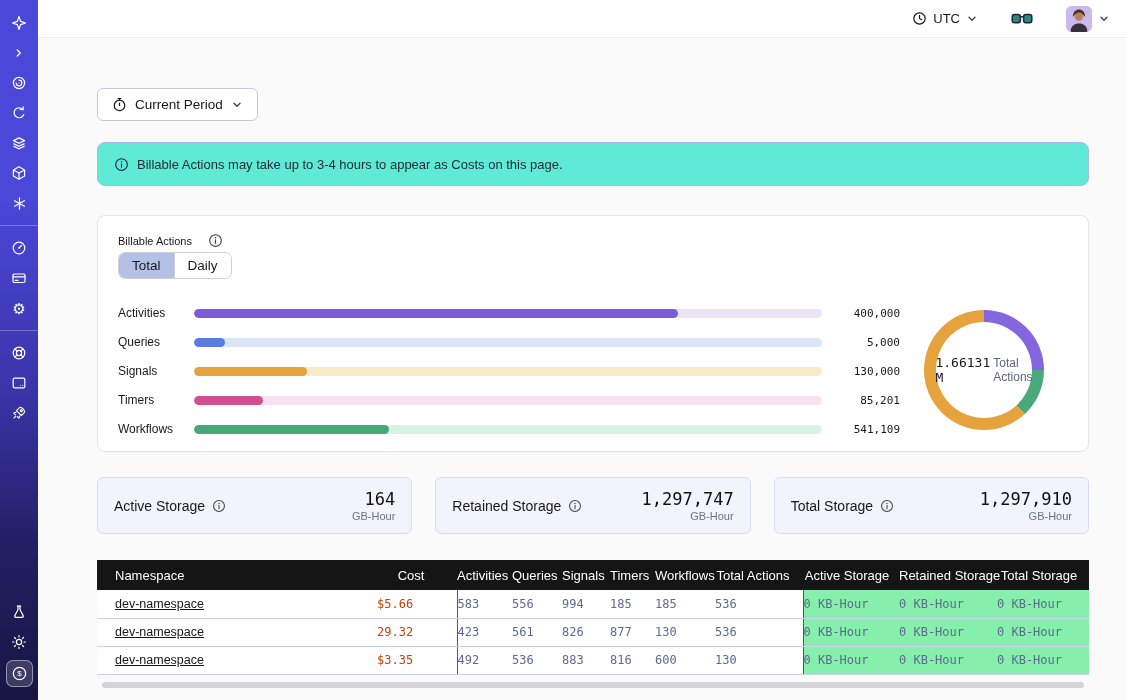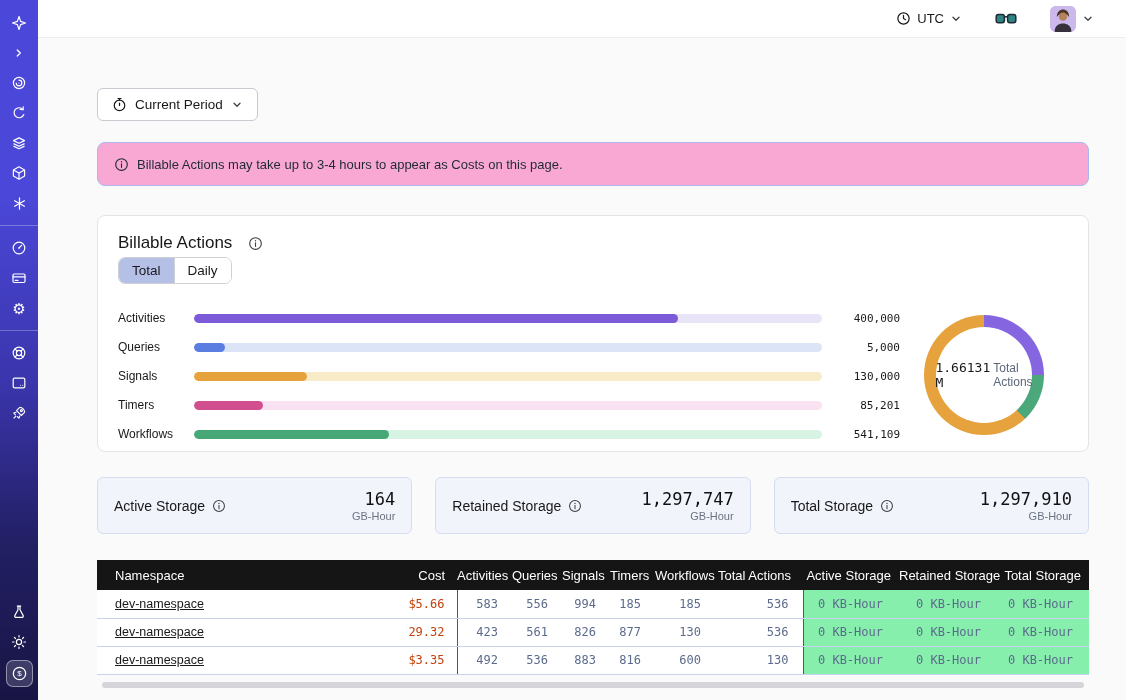--- a/index.html
+++ b/index.html
@@ -12,41 +12,41 @@
     display:flex; flex-direction:column; align-items:center; padding:8px 0 10px 0; }
   .nav-icon { width:24px; height:24px; display:flex; align-items:center; justify-content:center; margin:3px 0; cursor:pointer; }
   .nav-icon svg { display:block; }
   .nav-divider { width:38px; height:1px; background:rgba(255,255,255,.28); margin:7px 0; }
   .nav-bottom { margin-top:auto; display:flex; flex-direction:column; align-items:center; }
   .nav-icon.highlight { background:rgba(255,255,255,.16); border:1px solid rgba(255,255,255,.45); border-radius:7px; width:27px; height:27px; }
   .glyph-icon { color:#fff; font-size:15px; line-height:1; }
 
   
   .topbar { position:absolute; left:38px; right:0; top:0; height:38px; background:#fff; border-bottom:1px solid #ededf2;
-    display:flex; align-items:center; justify-content:flex-end; gap:33px; padding-right:32px; z-index:4; }
+    display:flex; align-items:center; justify-content:flex-end; gap:33px; padding-right:16px; z-index:4; }
   .tz-control { display:flex; align-items:center; gap:6px; font-size:13px; color:#18181b; cursor:pointer; }
   .avatar-group { display:flex; align-items:center; gap:6px; cursor:pointer; }
   .avatar { width:26px; height:26px; border-radius:6px; overflow:hidden; background:#cbb9ec; }
   .glasses { cursor:pointer; display:flex; }
 
   
   .main { position:absolute; left:38px; right:0; top:38px; bottom:0; background:#fafafb; padding:0 37px 0 59px; overflow:hidden; }
 
   .page-head { margin-top:50px; display:flex; justify-content:space-between; align-items:flex-start; }
   .page-title { font-size:27px; font-weight:700; letter-spacing:-.3px; color:#111113; }
   .page-subtitle { font-size:11px; color:#3f3f46; margin-top:6px; }
   .period-btn { display:flex; align-items:center; gap:8px; background:#fff; border:1px solid #c9c9d1; border-radius:6px;
     height:33px; padding:0 14px; font-size:13.5px; font-weight:500; color:#18181b; cursor:pointer; font-family:inherit; }
 
-  .banner { margin-top:21px; background:#f9a8d4; border:1px solid #a9b8ee; border-radius:8px; height:44px;
+  .banner { margin-top:21px; background:#5eead4; border:1px solid #a9b8ee; border-radius:8px; height:44px;
     display:flex; align-items:center; gap:8px; padding:0 16px; font-size:13px; color:#1f2937; }
 
   .card { background:#fff; border:1px solid #e4e4e9; border-radius:8px; }
   .billable-card { margin-top:29px; height:237px; padding:17px 20px; }
-  .card-title { display:flex; align-items:center; gap:16px; font-size:17px; font-weight:500; color:#18181b; }
+  .card-title { display:flex; align-items:center; gap:16px; font-size:11px; font-weight:500; color:#18181b; }
   .tabs { display:inline-flex; margin-top:4px; border:1px solid #cfcfd6; border-radius:7px; overflow:hidden; background:#fff; }
   .tab { font-family:inherit; font-size:13.5px; padding:5px 13px; border:none; background:#fff; cursor:pointer; color:#18181b; }
   .tab.active { background:#b5c0e6; font-weight:500; }
   .tab + .tab { border-left:1px solid #cfcfd6; }
 
   .chart-row { display:flex; margin-top:24px; }
   .bars { flex:1; display:flex; flex-direction:column; gap:15px; padding-top:3px; }
   .bar-row { display:flex; align-items:center; }
   .bar-label { width:72px; font-size:12px; color:#18181b; flex:none; }
   .bar-track { flex:1; height:9px; border-radius:5px; margin:0 14px 0 4px; overflow:hidden; }
@@ -63,21 +63,21 @@
     display:flex; align-items:center; justify-content:space-between; padding:0 16px; }
   .storage-label { display:flex; align-items:center; gap:7px; font-size:14px; color:#18181b; }
   .storage-right { display:flex; flex-direction:column; align-items:flex-end; }
   .storage-value { font-family:"DejaVu Sans Mono", monospace; font-size:17px; color:#111113; }
   .storage-unit { font-size:11px; color:#6b7280; margin-top:1px;text-align:right; }
 
   
   .table-wrap { margin-top:26px; }
   table { width:100%; border-collapse:collapse; table-layout:fixed; }
   thead th { background:#151515; color:#fff; font-size:13px; font-weight:500; height:30px; white-space:nowrap; }
-  th, td { text-align:right; padding-right:12px; }
+  th, td { padding-right:12px; }
   th.left, td.left { text-align:left; padding-left:18px; padding-right:0; }
   tbody td { background:#fff; height:28px; font-size:12px; border-bottom:1px solid #c9d3ee; }
   td.ns a { color:#18181b; font-size:12.5px; text-decoration:underline; cursor:pointer; }
   td.cost { font-family:"DejaVu Sans Mono", monospace; color:#c2410c; }
   td.num { font-family:"DejaVu Sans Mono", monospace; color:#5c6b8c; padding-right:14px; }
   td.stor { font-family:"DejaVu Sans Mono", monospace; color:#5c6b8c; background:#86efac; padding-right:16px; }
   td.vdiv, th.vdiv { border-right:1px solid #55555e; }
   th.sp { padding-right:8px; }
   .scrollbar { margin:7px auto 0; height:6px; width:calc(100% - 10px); background:#d4d4d9; border-radius:3px; cursor:pointer; }
 

